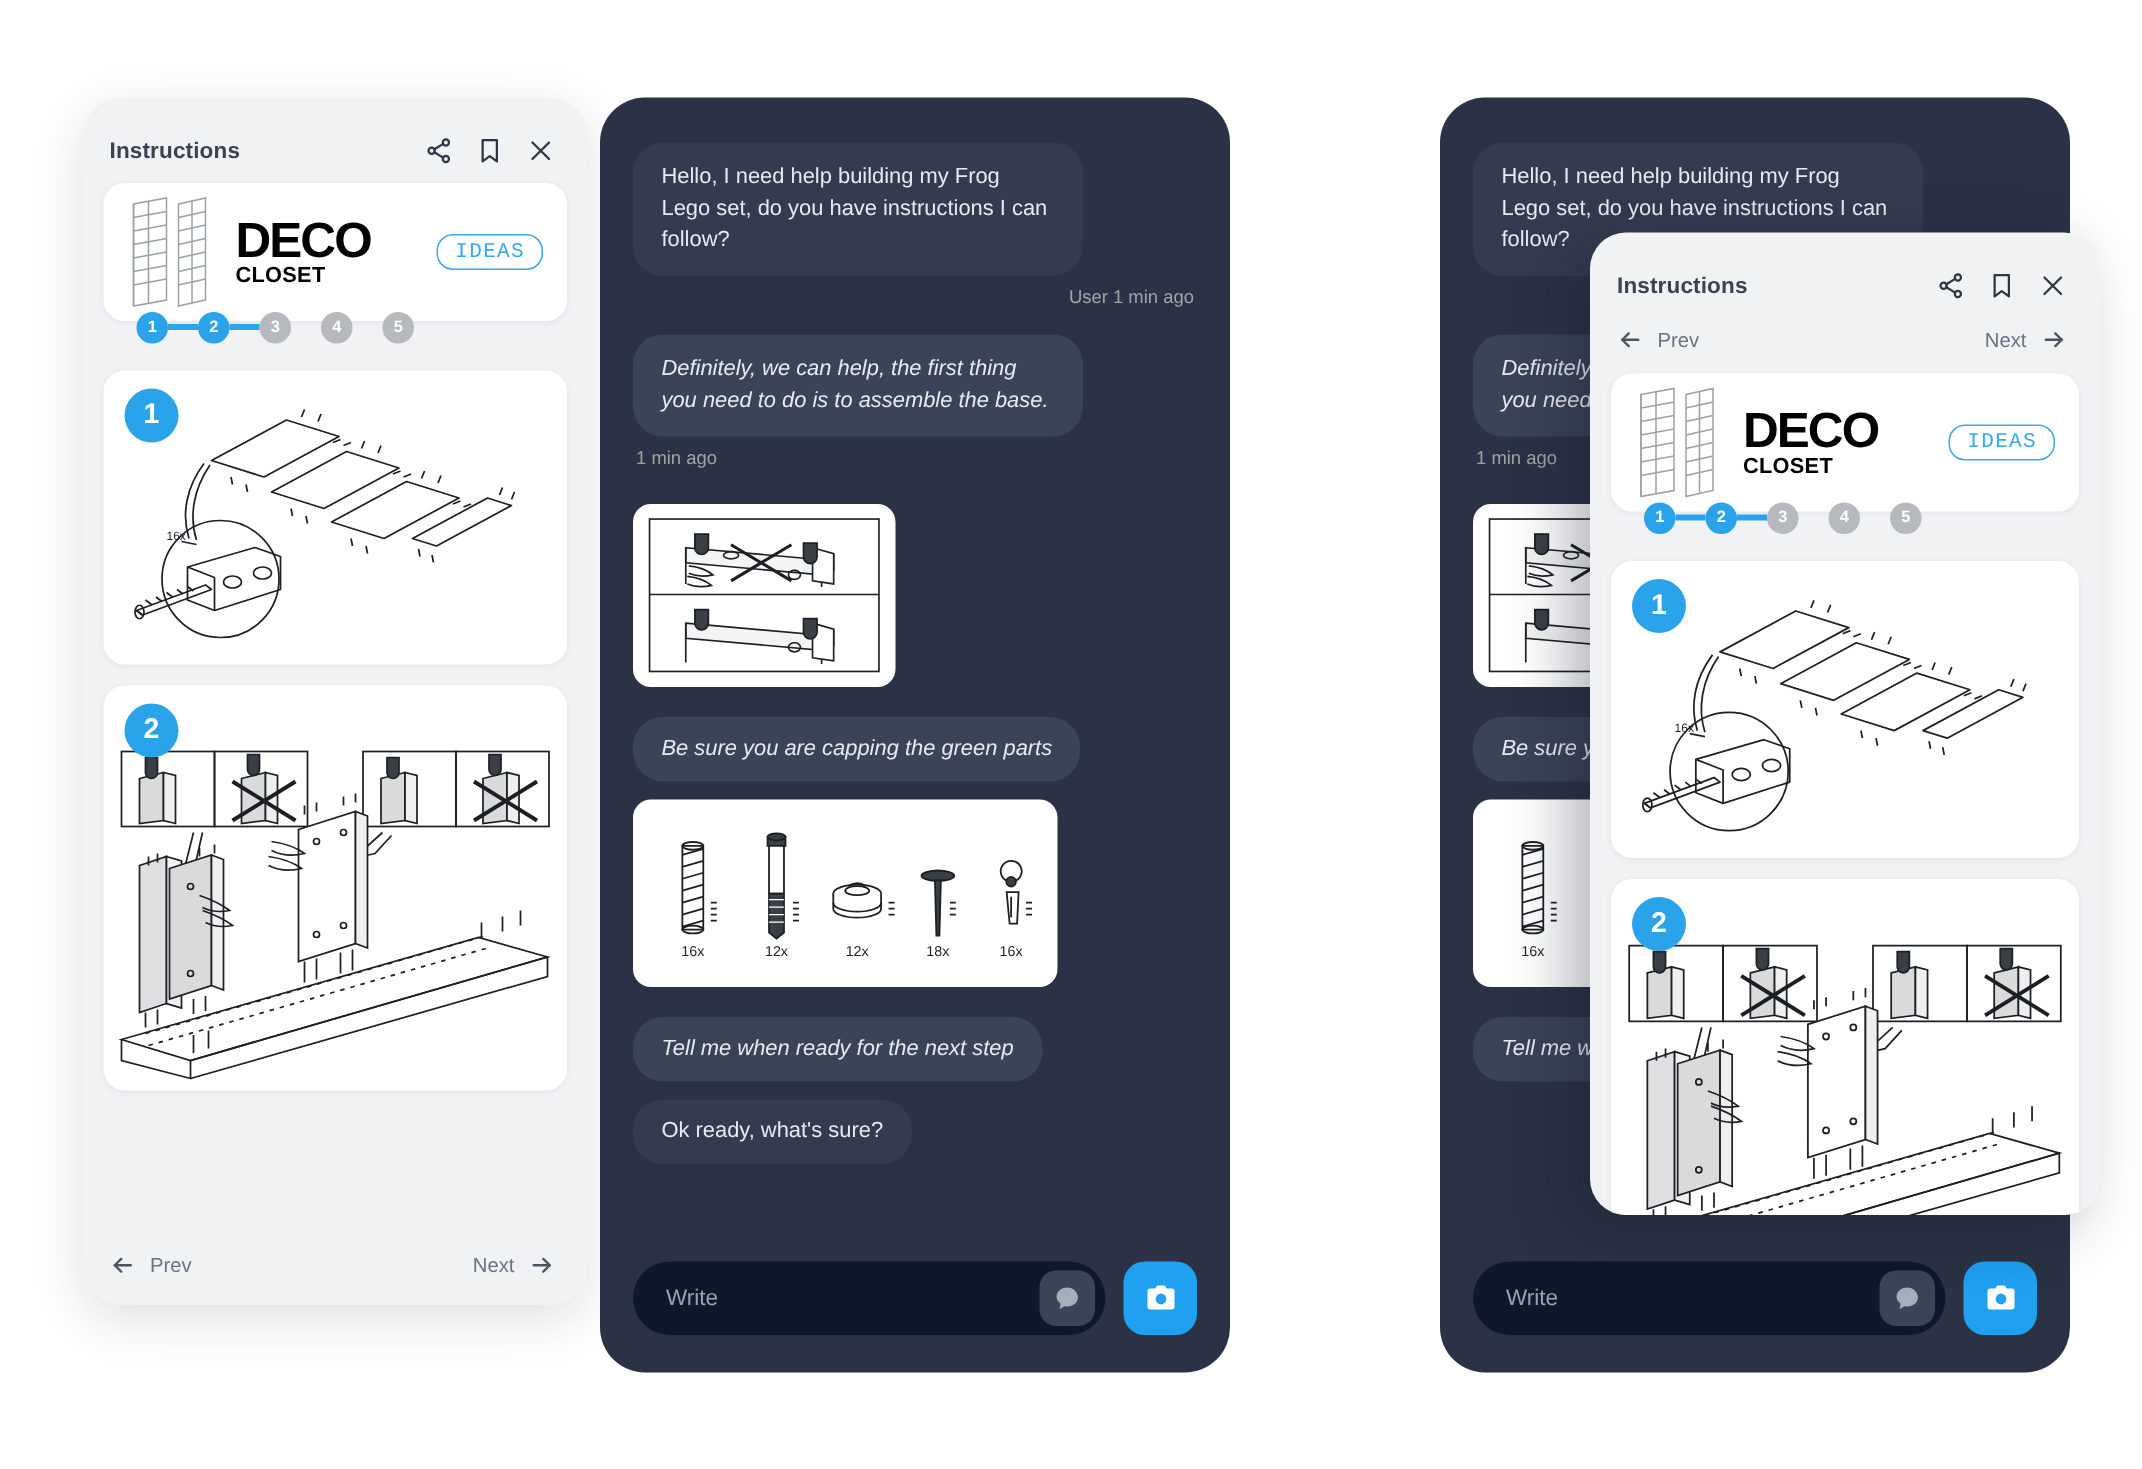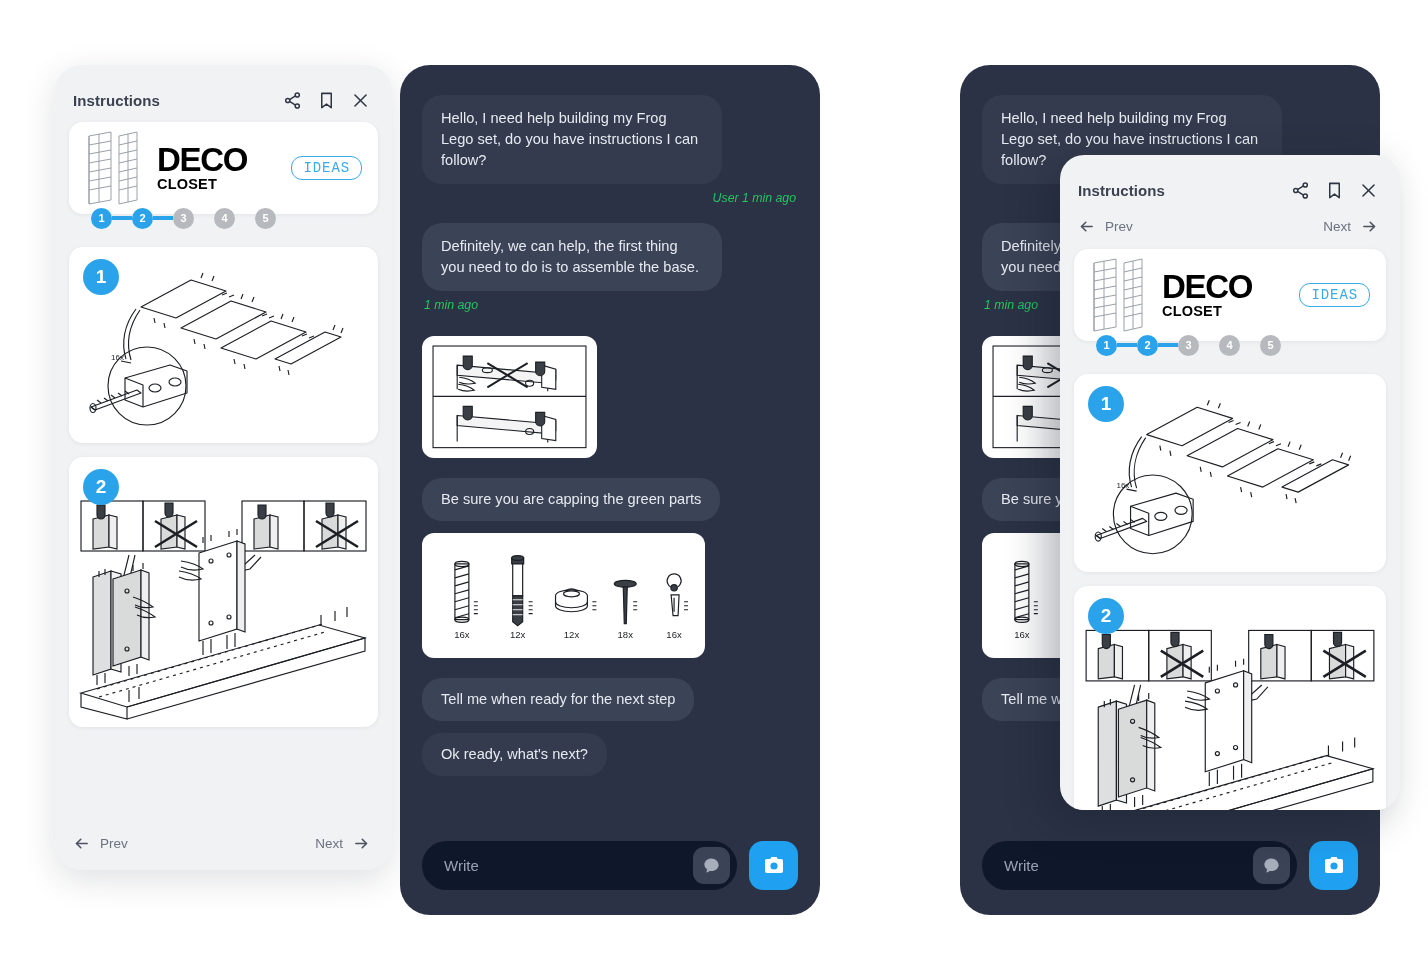--- a/index.html
+++ b/index.html
@@ -121,24 +121,24 @@
   .msg-row { display: flex; flex-direction: column; margin-bottom: 6px; }
   .msg-row.out { align-items: flex-start; }
   .msg-row.in  { align-items: flex-start; }
 
   .bubble {
     border-radius: 20px; padding: 13px 19px;
     font-size: 14.6px; line-height: 1.44; color: #e7eaf0;
     max-width: 300px;
   }
   .bubble.out { background: #343b4e; }
-  .bubble.in  { background: #3b4357; }
+  .bubble.in  { background: #3b4357; font-style: italic; }
   .bubble.one-line { padding: 11px 19px; }
 
-  .meta { font-size: 12.3px; color: #22c55e; margin: 7px 2px 12px 2px; font-style: italic; }
+  .meta { font-size: 12.3px; color: #a3a3a3; margin: 7px 2px 12px 2px; }
   .meta.out { align-self: flex-end; }
   .meta.in  { align-self: flex-start; }
 
   .img-card {
     background: #fff; border-radius: 12px; padding: 7px;
     margin: 6px 0 14px 0; align-self: flex-start;
   }
   .img-card.w1 { width: 175px; }
   .img-card.w2 { width: 283px; }
   .img-card svg { display: block; width: 100%; }
@@ -467,21 +467,21 @@
             </g>
           </svg>
         </div>
       </div>
 
       <div class="msg-row in">
         <div class="bubble in one-line">Tell me when ready for the next step</div>
       </div>
 
       <div class="msg-row out" style="margin-top:12px">
-        <div class="bubble out one-line">Ok ready, what's next?</div>
+        <div class="bubble out one-line">Ok ready, what's sure?</div>
       </div>
     </div>
 
     <div class="composer">
       <div class="input-wrap">
         <div class="write-text">Write</div>
         <div class="bubble-btn">
           <svg viewBox="0 0 24 24" fill="currentColor">
             <path d="M12 3C6.9 3 3 6.4 3 10.6c0 2.4 1.3 4.5 3.3 5.9L5.6 21l4.3-2.2c.7.1 1.4.2 2.1.2 5.1 0 9-3.4 9-7.6S17.1 3 12 3z"></path>
           </svg>

